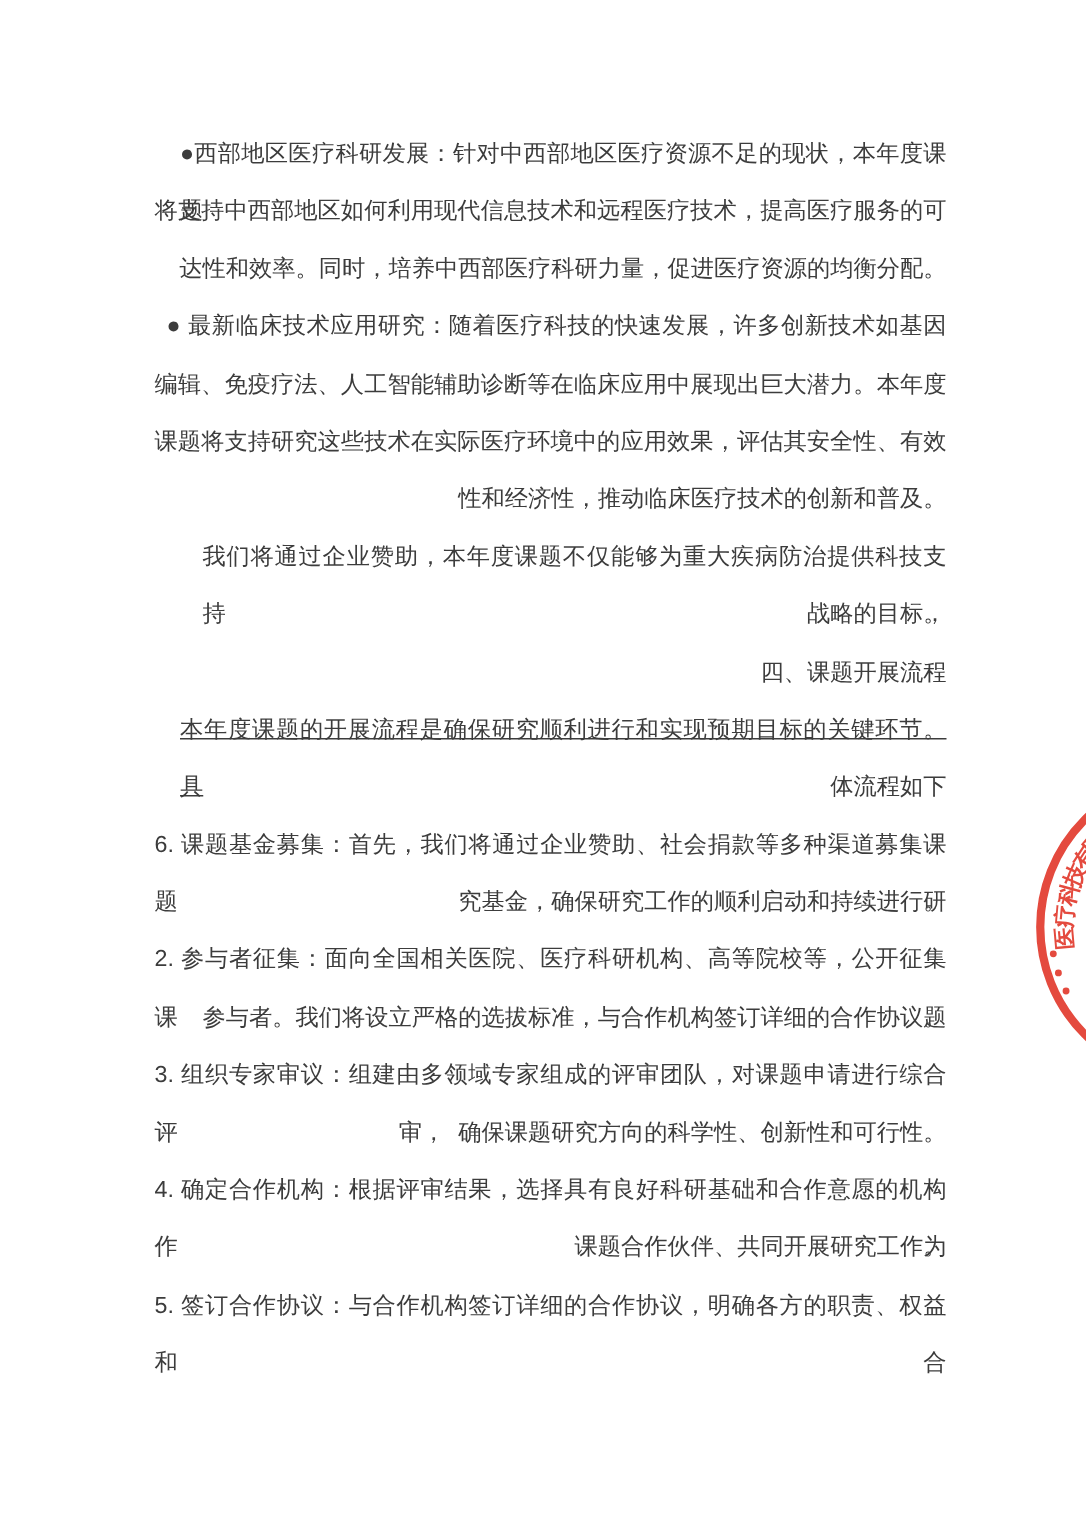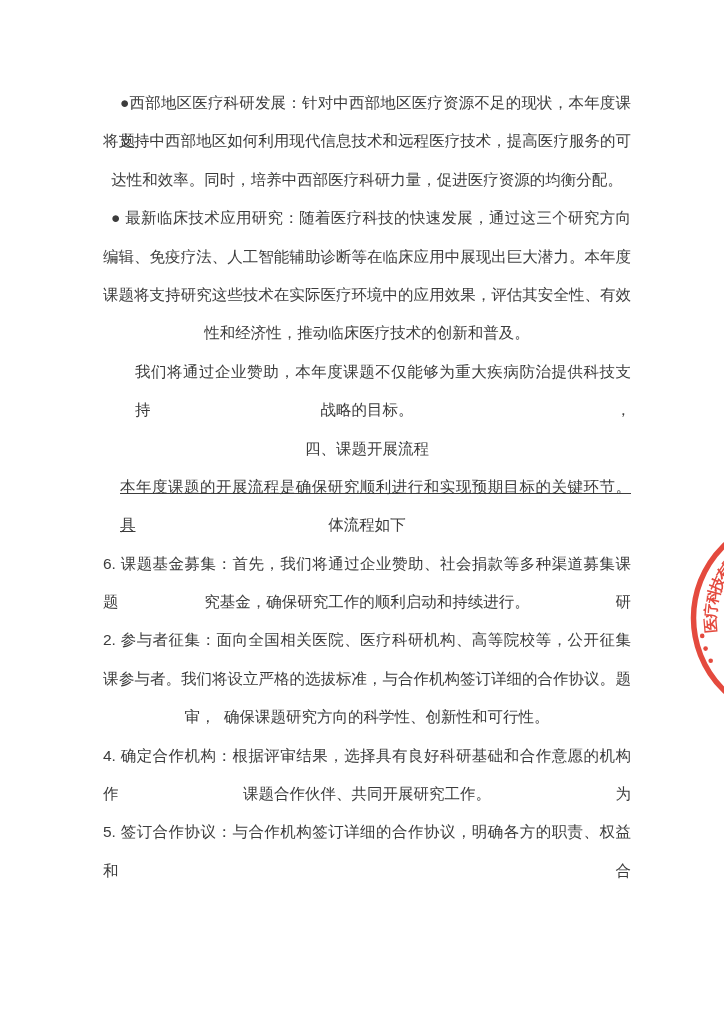--- a/index.html
+++ b/index.html
@@ -16,21 +16,21 @@
     left: 103px;
     top: 84px;
     width: 528px;
     color: #3c3c3c;
     font-size: 15.5px;
   }
   .line {
     height: 38.4px;
     line-height: 38.4px;
     white-space: pre;        
-    text-align: center;
+    text-align: right;
   }
   .line.just {
     white-space: normal;
     text-align: justify;
     text-align-last: justify;
     text-justify: inter-character;
   }
   #stamp {
     position: absolute;
     left: 686px;
@@ -47,33 +47,34 @@
 </style>
 </head>
 <body>
 
 <div class="page">
 
   <div id="text-block" style="color: rgb(60, 60, 60);">
       <div class="line just" style="padding-left: 17px;">●西部地区医疗科研发展：针对中西部地区医疗资源不足的现状，本年度课题</div>
       <div class="line just">将支持中西部地区如何利用现代信息技术和远程医疗技术，提高医疗服务的可</div>
       <div class="line">达性和效率。同时，培养中西部医疗科研力量，促进医疗资源的均衡分配。</div>
-      <div class="line just" style="padding-left: 8px;">● 最新临床技术应用研究：随着医疗科技的快速发展，通过这三个研究方向</div>
+      <div class="line just" style="padding-left: 8px;">● 最新临床技术应用研究：随着医疗科技的快速发展，许多创新技术如基因</div>
       <div class="line just">编辑、免疫疗法、人工智能辅助诊断等在临床应用中展现出巨大潜力。本年度</div>
       <div class="line just">课题将支持研究这些技术在实际医疗环境中的应用效果，评估其安全性、有效</div>
       <div class="line">性和经济性，推动临床医疗技术的创新和普及。</div>
       <div class="line just" style="padding-left: 32px;">我们将通过企业赞助，本年度课题不仅能够为重大疾病防治提供科技支持，</div>
       <div class="line">战略的目标。</div>
       <div class="line">四、课题开展流程</div>
       <div class="line just" style="padding-left: 17px; text-decoration: underline;">本年度课题的开展流程是确保研究顺利进行和实现预期目标的关键环节。具</div>
       <div class="line">体流程如下</div>
       <div class="line just">6. 课题基金募集：首先，我们将通过企业赞助、社会捐款等多种渠道募集课题研</div>
       <div class="line">究基金，确保研究工作的顺利启动和持续进行。</div>
       <div class="line just">2. 参与者征集：面向全国相关医院、医疗科研机构、高等院校等，公开征集课题</div>
       <div class="line">参与者。我们将设立严格的选拔标准，与合作机构签订详细的合作协议。</div>
+      <div class="line just">3. 组织专家审议：组建由多领域专家组成的评审团队，对课题申请进行综合评</div>
       <div class="line">审，  确保课题研究方向的科学性、创新性和可行性。</div>
       <div class="line just">4. 确定合作机构：根据评审结果，选择具有良好科研基础和合作意愿的机构作为</div>
       <div class="line">课题合作伙伴、共同开展研究工作。</div>
       <div class="line just">5. 签订合作协议：与合作机构签订详细的合作协议，明确各方的职责、权益和合</div>
     </div>
 
   <svg id="stamp" viewBox="686 535 38 162" xmlns="http://www.w3.org/2000/svg">
     <circle cx="794.5" cy="618" r="101" fill="none" stroke-width="5.5" stroke="#e23b2e"></circle>
     <g id="stamp-chars">
         <text transform="translate(710.8,625.3) rotate(265)" text-anchor="middle" dominant-baseline="central" fill="#e23b2e">医</text>

